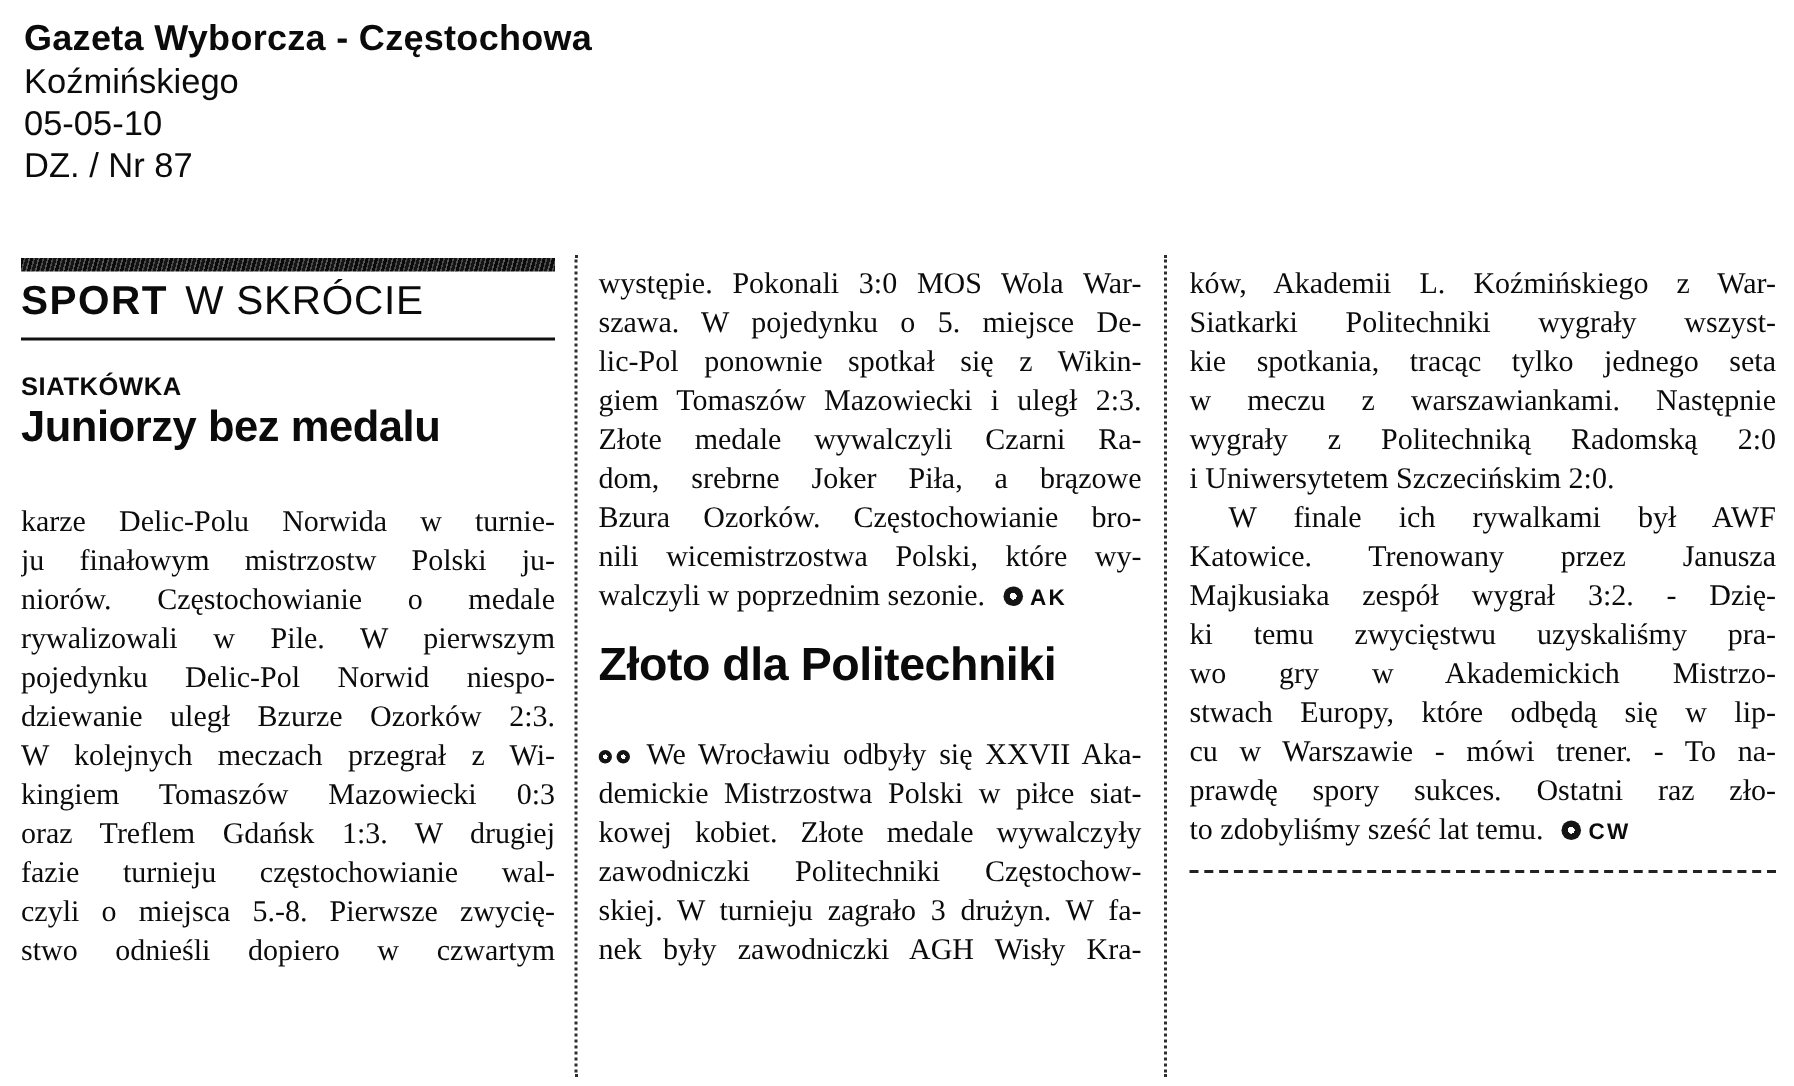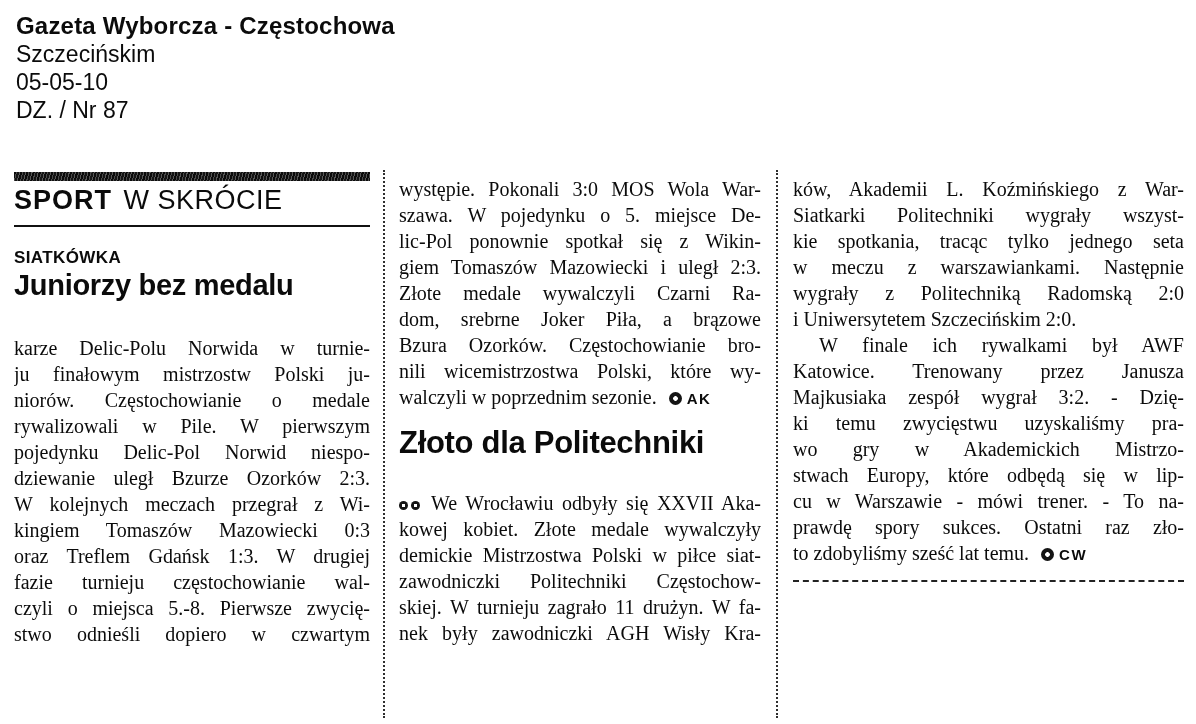--- a/index.html
+++ b/index.html
@@ -50,21 +50,21 @@
   .footnote{margin:6px 0 0 0;font-family:"Liberation Sans",sans-serif;font-size:16px;line-height:23px;text-align:justify;}
   .footnote b{font-weight:700;}
 </style>
 </head>
 <body>
 
 <div>
 
   <header class="masthead">
     <div class="mast-title">Gazeta Wyborcza - Częstochowa</div>
-    <div class="mast-line">Szczecińskim</div>
+    <div class="mast-line">Koźmińskiego</div>
     <div class="mast-line">05-05-10</div>
     <div class="mast-line">DZ. / Nr 87</div>
   </header>
 
   <div class="vrule vrule1"></div>
   <div class="vrule vrule2"></div>
 
   <section class="col" id="col1">
     <div class="texture-bar"></div>
     <div class="section-title">
@@ -98,24 +98,24 @@
         <div class="bline">giem Tomaszów Mazowiecki i uległ 2:3.</div>
         <div class="bline">Złote medale wywalczyli Czarni Ra-</div>
         <div class="bline">dom, srebrne Joker Piła, a brązowe</div>
         <div class="bline">Bzura Ozorków. Częstochowianie bro-</div>
         <div class="bline">nili wicemistrzostwa Polski, które wy-</div>
         <div class="bline last">walczyli w poprzednim sezonie.<span class="sig"><i class="sigdot"></i><b>AK</b></span></div>
       </div>
     <h1 class="headline2">Złoto dla Politechniki</h1>
     <div class="body-block part2">
         <div class="bline"><span class="pmarker"><i></i><i></i></span>We Wrocławiu odbyły się XXVII Aka-</div>
+        <div class="bline">demickie Mistrzostwa Polski w piłce siat-</div>
         <div class="bline">kowej kobiet. Złote medale wywalczyły</div>
-        <div class="bline">demickie Mistrzostwa Polski w piłce siat-</div>
         <div class="bline">zawodniczki Politechniki Częstochow-</div>
-        <div class="bline">skiej. W turnieju zagrało 11 drużyn. W fa-</div>
+        <div class="bline">skiej. W turnieju zagrało 3 drużyn. W fa-</div>
         <div class="bline">nek były zawodniczki AGH Wisły Kra-</div>
       </div>
   </section>
 
   <section class="col" id="col3">
     <div class="body-block">
         <div class="bline">ków, Akademii L. Koźmińskiego z War-</div>
         <div class="bline">Siatkarki Politechniki wygrały wszyst-</div>
         <div class="bline">kie spotkania, tracąc tylko jednego seta</div>
         <div class="bline">w meczu z warszawiankami. Następnie</div>

